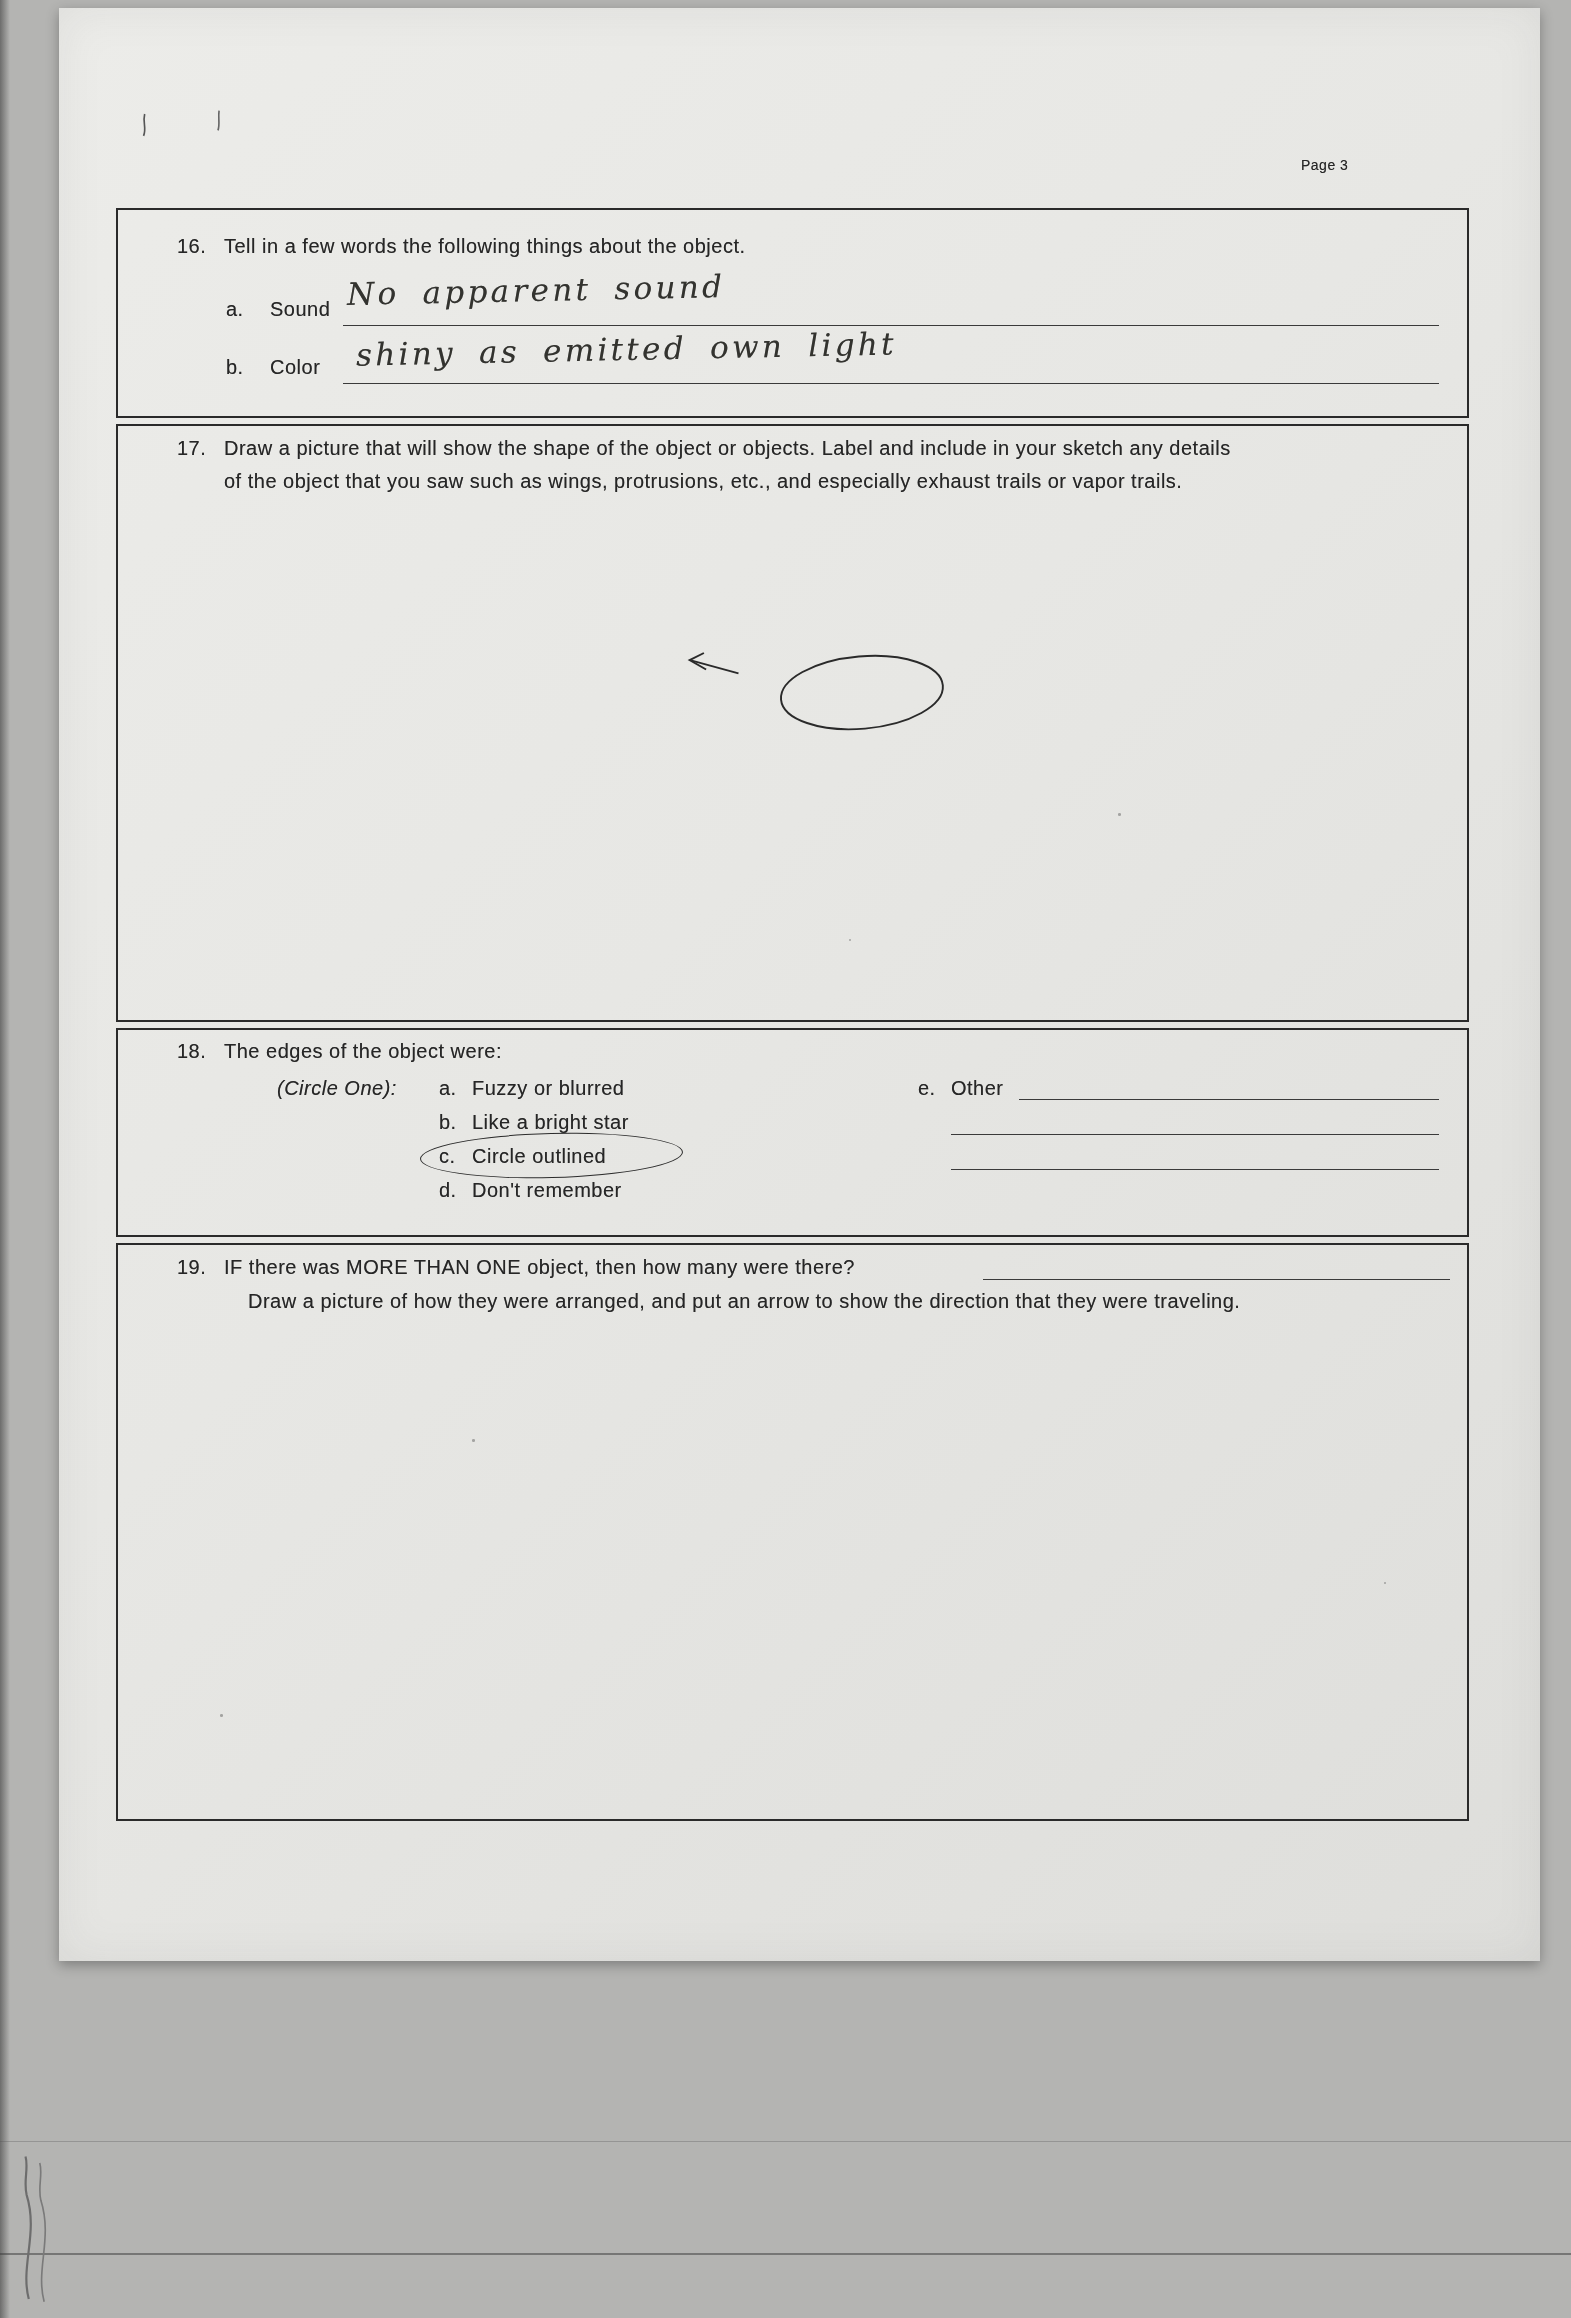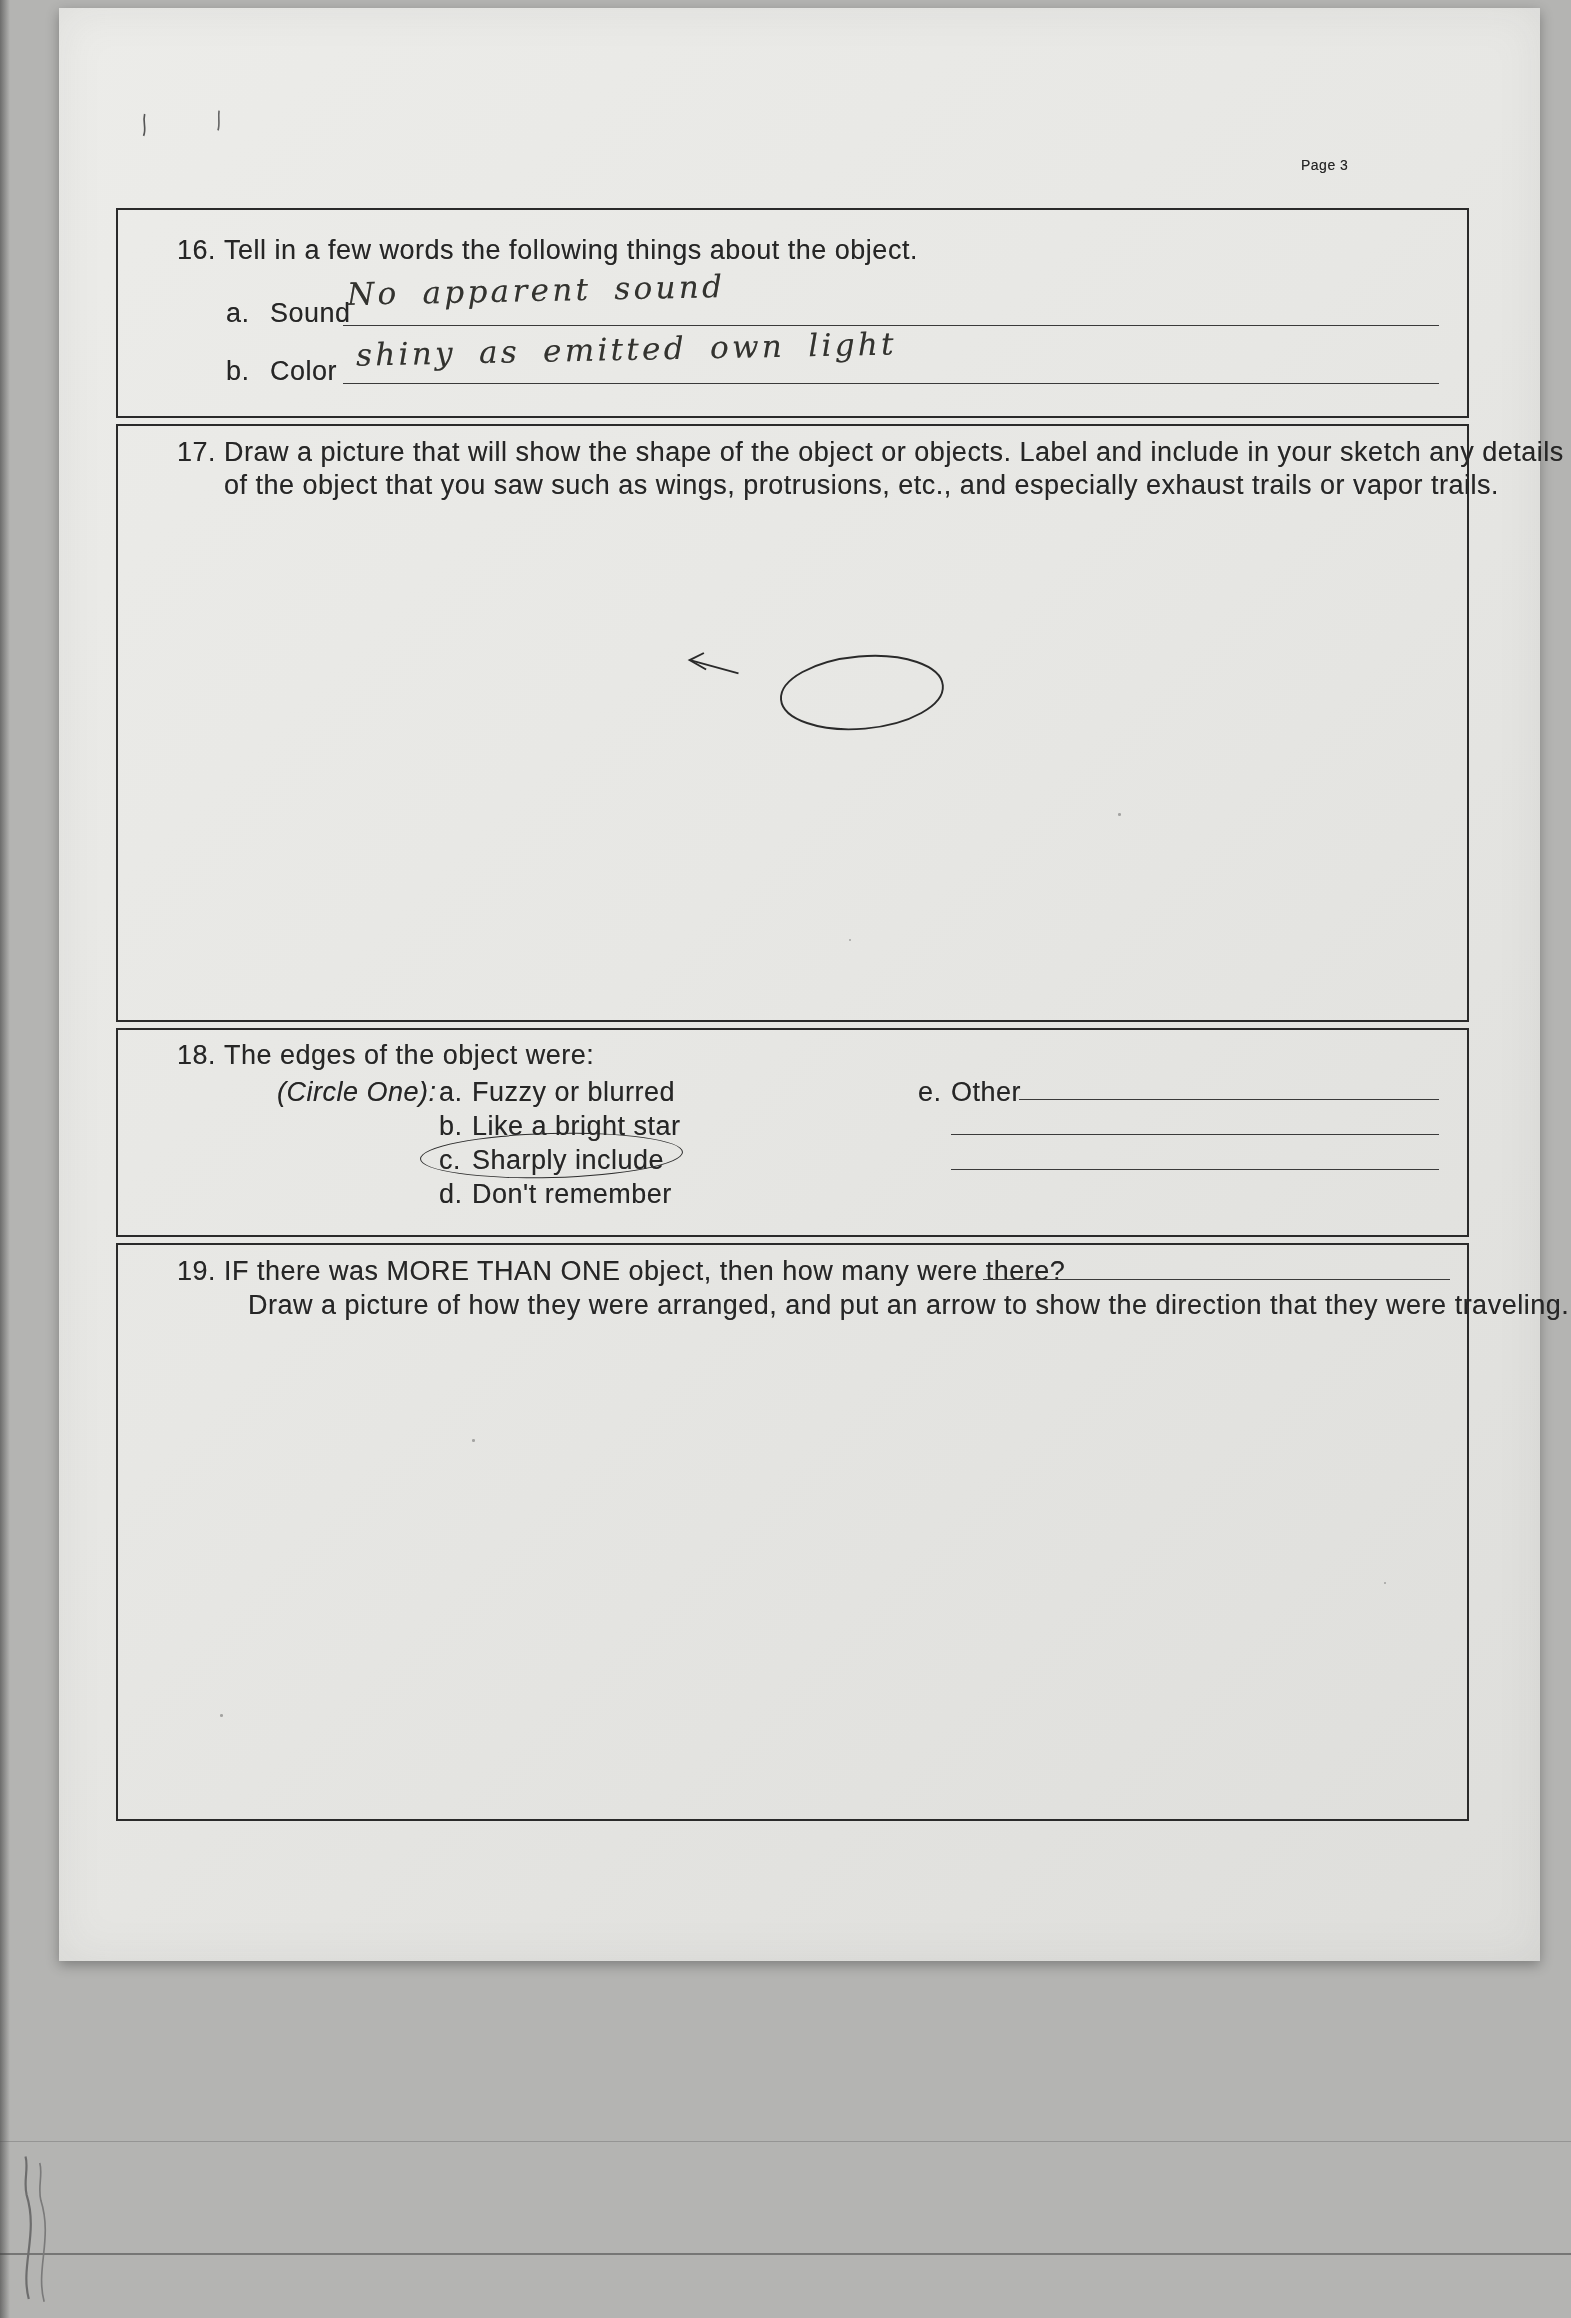--- a/index.html
+++ b/index.html
@@ -12,21 +12,21 @@
     overflow:hidden;
   }
   .page { position:absolute; inset:0; }
   .paper {
     position:absolute; left:59px; top:7.7px; width:1481px; height:1953px;
     background:linear-gradient(135deg,#ecece9 0%,#e7e7e4 45%,#dededb 100%);
     box-shadow:0 4.4px 12px rgba(0,0,0,0.30), inset 0 0 44px rgba(120,120,120,0.12);
   }
   .t {
     position:absolute; white-space:nowrap;
-    font-size:27px; letter-spacing:0.5px;
+    font-size:20px; letter-spacing:0.5px;
     color:#262626; text-shadow:0 0 0.5px rgba(30,30,30,0.45);
   }
   .italic { font-style:italic; }
   .hw {
     position:absolute; white-space:nowrap;
     font-family:"DejaVu Serif", serif; font-style:italic;
     font-size:31px; letter-spacing:3.3px; word-spacing:10px;
     color:#33332f; transform:rotate(-1.2deg);
     text-shadow:0 0 0.5px rgba(40,40,40,0.4);
   }
@@ -104,21 +104,21 @@
   <div class="t" style="left:224px;top:1040px;">The edges of the object were:</div>
   <div class="t italic" style="left:277px;top:1077px;">(Circle One):</div>
 
   <div class="t" style="left:439px;top:1077px;">a.</div>
   <div class="t" style="left:472px;top:1077px;">Fuzzy or blurred</div>
 
   <div class="t" style="left:439px;top:1111px;">b.</div>
   <div class="t" style="left:472px;top:1111px;">Like a bright star</div>
 
   <div class="t" style="left:439px;top:1145px;">c.</div>
-  <div class="t" style="left:472px;top:1145px;">Sharply include</div>
+  <div class="t" style="left:472px;top:1145px;">Circle outlined</div>
   <div class="circled-mark" style="left:420px;top:1133px;width:263px;height:45px;"></div>
 
   <div class="t" style="left:439px;top:1179px;">d.</div>
   <div class="t" style="left:472px;top:1179px;">Don't remember</div>
 
   <div class="t" style="left:918px;top:1077px;">e.</div>
   <div class="t" style="left:951px;top:1077px;">Other</div>
   <div class="rule" style="left:1019px;top:1099px;width:420px;"></div>
   <div class="rule" style="left:951px;top:1134px;width:488px;"></div>
   <div class="rule" style="left:951px;top:1169px;width:488px;"></div>

